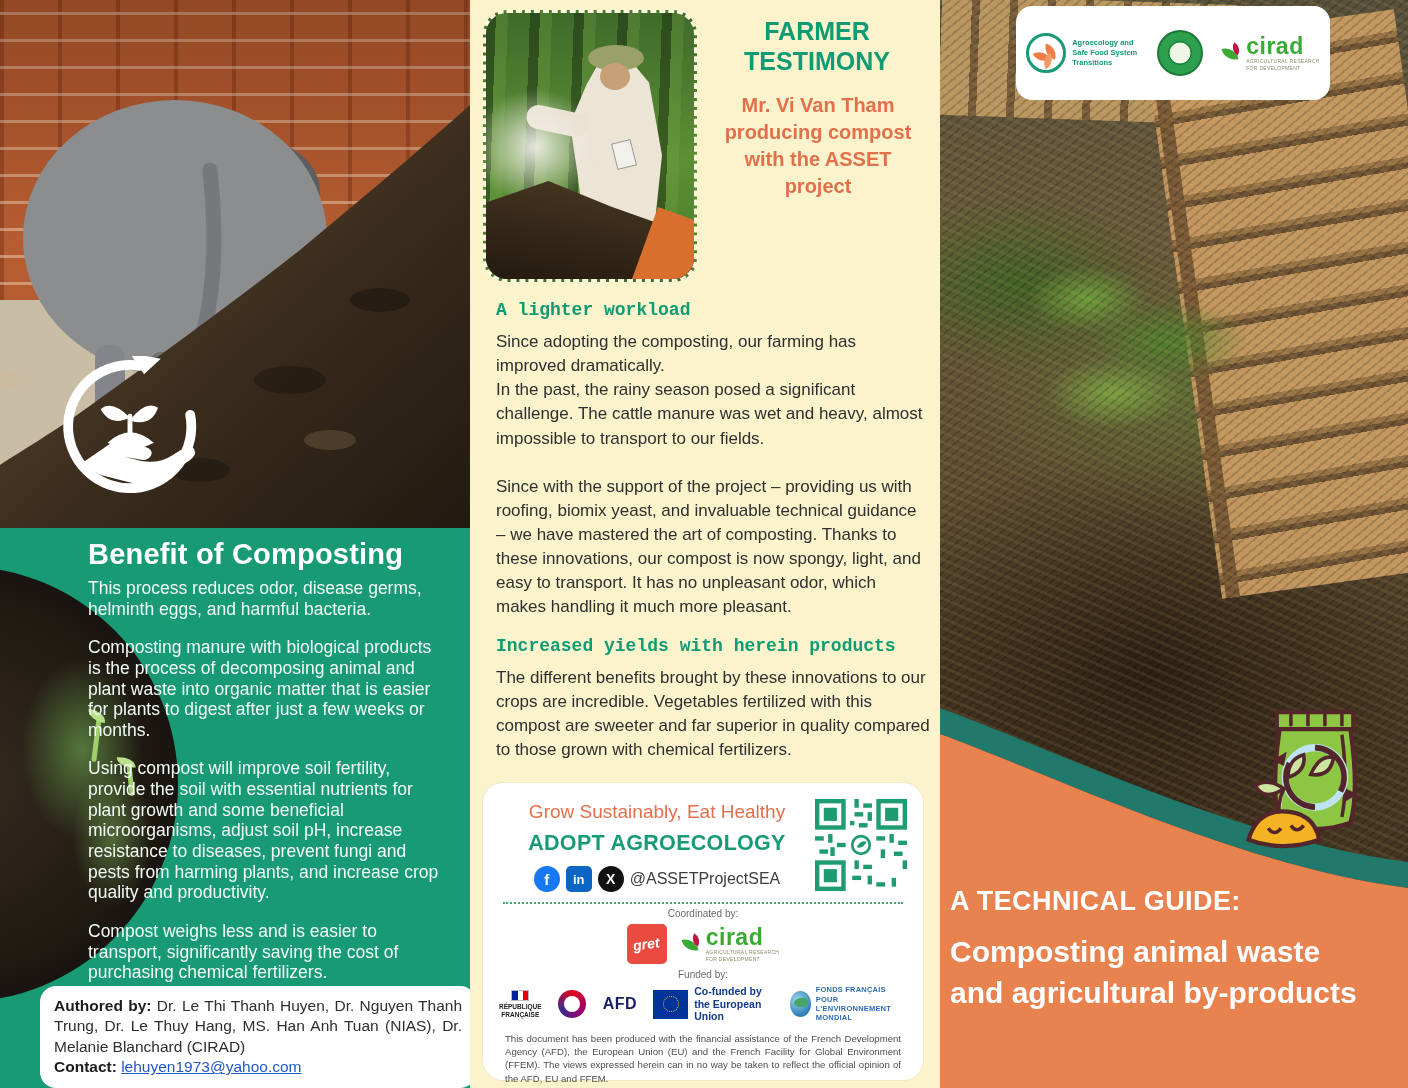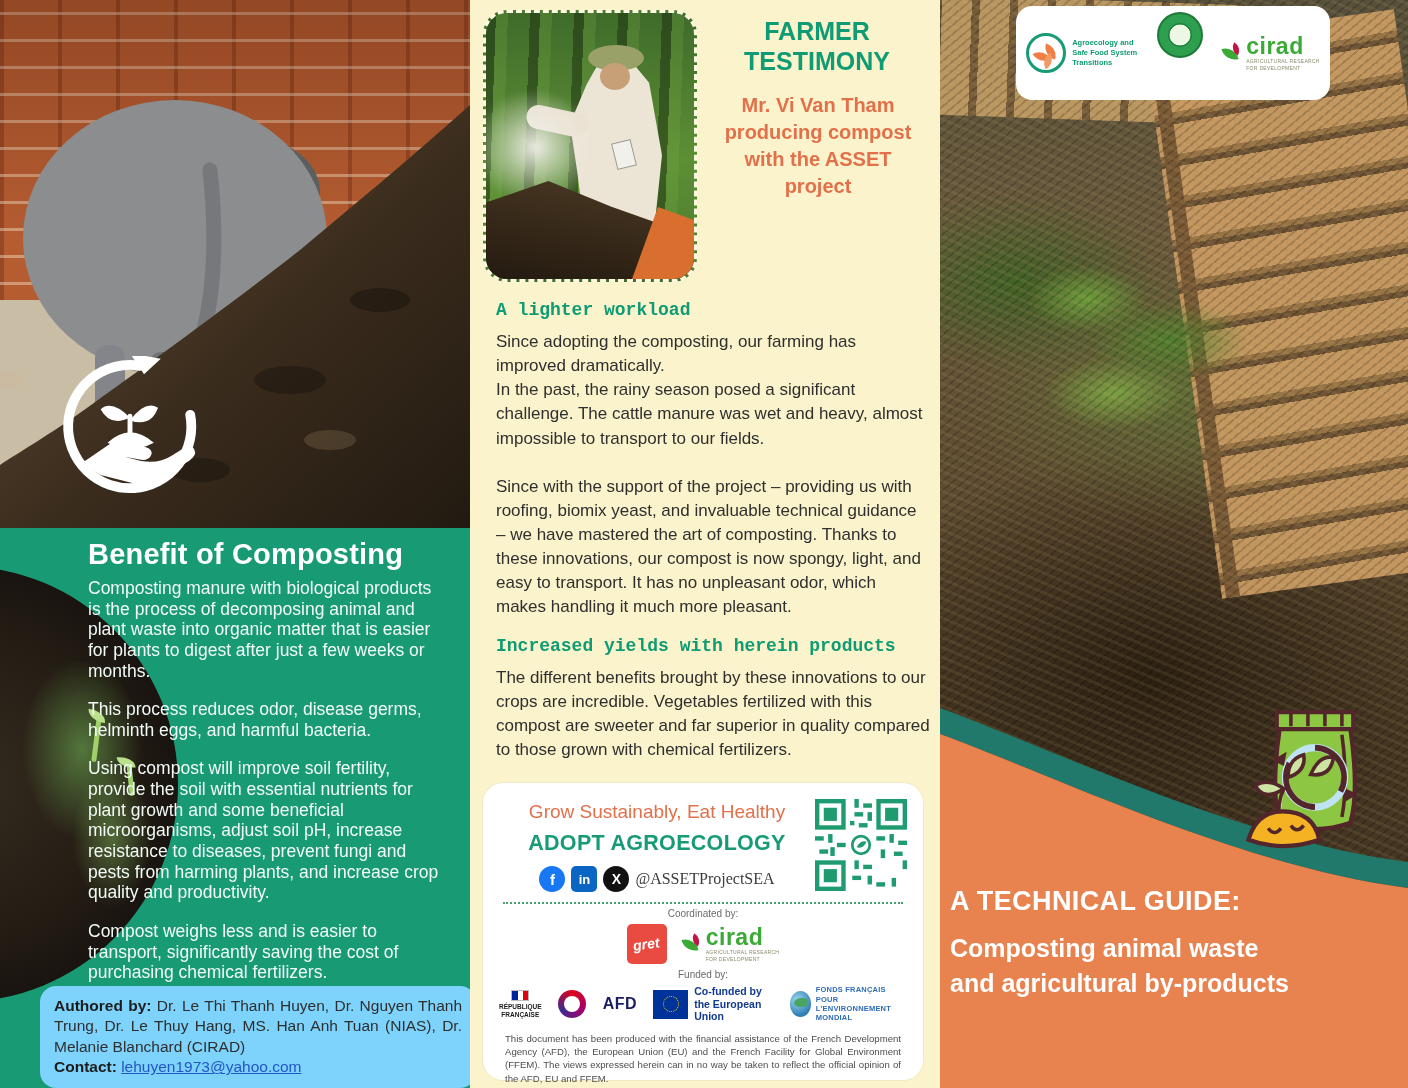--- a/index.html
+++ b/index.html
@@ -24,21 +24,21 @@
        radial-gradient(40px 70px at 85% 62%, rgba(140,200,100,.45), rgba(140,200,100,0)),
        radial-gradient(closest-side,#352c20,#241d14 70%,#191410);}
   .sprout1,.sprout2{position:absolute;width:5px;height:46px;background:#9fd06a;border-radius:3px;}
   .sprout1{left:352px;top:150px;transform:rotate(7deg);}
   .sprout2{left:386px;top:196px;transform:rotate(-6deg);height:34px;}
   .sprout1::after,.sprout2::after{content:"";position:absolute;left:-9px;top:-6px;width:18px;height:12px;
      background:#b9e08a;border-radius:0 100% 0 100%;}
   .g-head{left:88px;top:10px;width:360px;color:#fff;font-size:29px;font-weight:800;letter-spacing:.2px;}
   .g-text{left:88px;top:50px;width:354px;color:#f2fbf6;font-size:17.5px;line-height:1.18;}
   .g-text p{margin:0 0 18px 0;}
-  .authored{left:40px;top:458px;width:436px;background:#7dd3fc;border-radius:16px;
+  .authored{left:40px;top:458px;width:436px;background:#ffffff;border-radius:16px;
      padding:10px 14px;color:#2e2e2e;font-size:15.5px;line-height:1.32;text-align:justify;}
   .authored b{color:#1c1c1c;}
   .email{color:#2356c5;text-decoration:underline;}
 
   
   .panel-mid{left:470px;top:0;width:470px;height:860px;background:#faf3cb;}
   .m-photo{left:13px;top:10px;width:214px;height:272px;border-radius:24px;overflow:hidden;
      border:3px dashed #fdf8e0;background:linear-gradient(180deg,#3f6b2a,#5d8f35 55%,#4a7a2e);}
   .ph-stripes{inset:0;background:repeating-linear-gradient(92deg, rgba(25,45,15,.5) 0 10px,
      rgba(120,170,70,.25) 10px 22px, rgba(25,45,15,0) 22px 44px);}
@@ -66,21 +66,21 @@
   .card-top{display:flex;align-items:flex-start;}
   .ct-left{flex:1;text-align:center;padding-top:6px;}
   .tagline{color:#e2704a;font-size:19px;}
   .cta{color:#169b76;font-size:21.5px;font-weight:800;letter-spacing:.3px;margin-top:8px;}
   .social{display:flex;align-items:center;justify-content:center;gap:6px;margin-top:10px;}
   .s-ic{width:26px;height:26px;display:flex;align-items:center;justify-content:center;
      color:#fff;font-weight:800;}
   .s-fb{background:#1877f2;border-radius:50%;font-size:15px;}
   .s-in{background:#0a66c2;border-radius:5px;font-size:13px;}
   .s-x{background:#111;border-radius:50%;font-size:14px;}
-  .handle{color:#3d3d3d;font-size:16px;font-family:Liberation Serif, serif;}
+  .handle{color:#3d3d3d;font-size:16px;}
   .qr{width:92px;height:92px;flex:0 0 auto;margin-top:4px;}
   .dotted{margin:10px 4px 4px;border-top:2px dotted #49a371;}
   .small-label{text-align:center;font-size:10px;color:#6b6b6b;margin:3px 0 3px;}
   .coord-row{display:flex;align-items:center;justify-content:center;gap:16px;height:44px;}
   .gret-logo{width:40px;height:40px;background:#ea4b41;border-radius:5px;display:flex;
      align-items:center;justify-content:center;color:#fff;font-size:14px;font-weight:700;
      font-style:italic;transform:none;}
   .gret-logo span{transform:rotate(-8deg);}
   .cirad-wrap{display:flex;align-items:center;gap:5px;}
   .cirad-leaf{position:relative;width:18px;height:18px;}
@@ -127,36 +127,36 @@
      background:repeating-linear-gradient(178deg,#c89a61 0 30px,#9a7546 30px 36px,#6f5434 36px 42px);}
   .fence-r::after{content:"";position:absolute;left:4px;top:0;width:14px;height:100%;background:#7a5a36;}
   .fence-top{left:0;top:0;width:300px;height:120px;opacity:.85;transform:rotate(2deg);
      background:repeating-linear-gradient(90deg,#caa267 0 30px,#7c5e3a 30px 38px);}
   .plants{left:66px;top:236px;width:270px;height:210px;filter:blur(1px);
      background:
        radial-gradient(60px 34px at 30% 30%, rgba(110,160,60,.95), rgba(110,160,60,0)),
        radial-gradient(80px 40px at 60% 50%, rgba(80,130,45,.9), rgba(80,130,45,0)),
        radial-gradient(70px 36px at 40% 75%, rgba(130,175,70,.8), rgba(130,175,70,0));}
   .logo-card{left:76px;top:6px;width:314px;height:94px;background:#fff;border-radius:16px;
-     display:flex;justify-content:center;gap:20px;padding:6px 10px;}
+     display:flex;align-items:center;justify-content:center;gap:20px;padding:6px 10px;}
   .asfst{display:flex;align-items:center;gap:6px;}
   .asfst-ic{width:40px;height:40px;border:3px solid #169b74;border-radius:50%;position:relative;}
   .asfst-ic i{position:absolute;display:block;border-radius:0 100% 0 100%;}
   .asfst-ic .o1{left:6px;top:14px;width:13px;height:13px;background:#ef7d45;transform:rotate(-30deg);}
   .asfst-ic .o2{left:15px;top:9px;width:13px;height:13px;background:#ef7d45;transform:rotate(15deg);}
   .asfst-ic .o3{left:13px;top:19px;width:12px;height:12px;background:#f29a63;transform:rotate(60deg);}
   .asfst-txt{font-size:7.5px;font-weight:700;color:#0f9b74;line-height:1.3;}
   .nias{width:46px;height:46px;border-radius:50%;background:radial-gradient(circle,#eef7e4 34%,#2e9e4f 36%);
      border:2px solid #1c7a38;position:relative;}
   .nias::after{content:"";position:absolute;inset:9px;border:1.5px solid #1c7a38;border-radius:50%;}
   .wave{left:0;top:688px;width:468px;height:400px;}
   .bag{left:296px;top:698px;width:158px;height:170px;}
   .guide{left:10px;top:886px;width:448px;text-align:left;color:#fff;}
   .guide-t{font-size:27px;font-weight:800;letter-spacing:.4px;}
-  .guide-s{font-size:25px;font-weight:800;line-height:1.38;margin-top:14px;}
+  .guide-s{font-size:30px;font-weight:800;line-height:1.38;margin-top:14px;}
 
   .hand-icon{left:60px;top:356px;width:140px;height:140px;}
 </style>
 </head>
 <body>
 
 <div class="page">
 
   <div class="abs panel-left">
 
@@ -196,22 +196,22 @@
       </svg>
     </div>
 
     <div class="abs green-sec">
       <div class="abs seed-circle">
         <span class="sprout1"></span>
         <span class="sprout2"></span>
       </div>
       <div class="abs g-head">Benefit of Composting</div>
       <div class="abs g-text">
+        <p>This process reduces odor, disease germs, helminth eggs, and harmful bacteria.</p>
         <p>Composting manure with biological products is the process of decomposing animal and plant waste into organic matter that is easier for plants to digest after just a few weeks or months.</p>
-        <p>This process reduces odor, disease germs, helminth eggs, and harmful bacteria.</p>
         <p>Using compost will improve soil fertility, provide the soil with essential nutrients for plant growth and some beneficial microorganisms, adjust soil pH, increase resistance to diseases, prevent fungi and pests from harming plants, and increase crop quality and productivity.</p>
         <p>Compost weighs less and is easier to transport, significantly saving the cost of purchasing chemical fertilizers.</p>
       </div>
       <div class="abs authored">
         <b>Authored by:</b><span> Dr. Le Thi Thanh Huyen, Dr. Nguyen Thanh Trung, Dr. Le Thuy Hang, MS. Han Anh Tuan (NIAS), Dr. Melanie Blanchard (CIRAD)</span><br>
         <b>Contact:</b>
         <a href="#" class="email">lehuyen1973@yahoo.com</a>
       </div>
     </div>
   </div>

